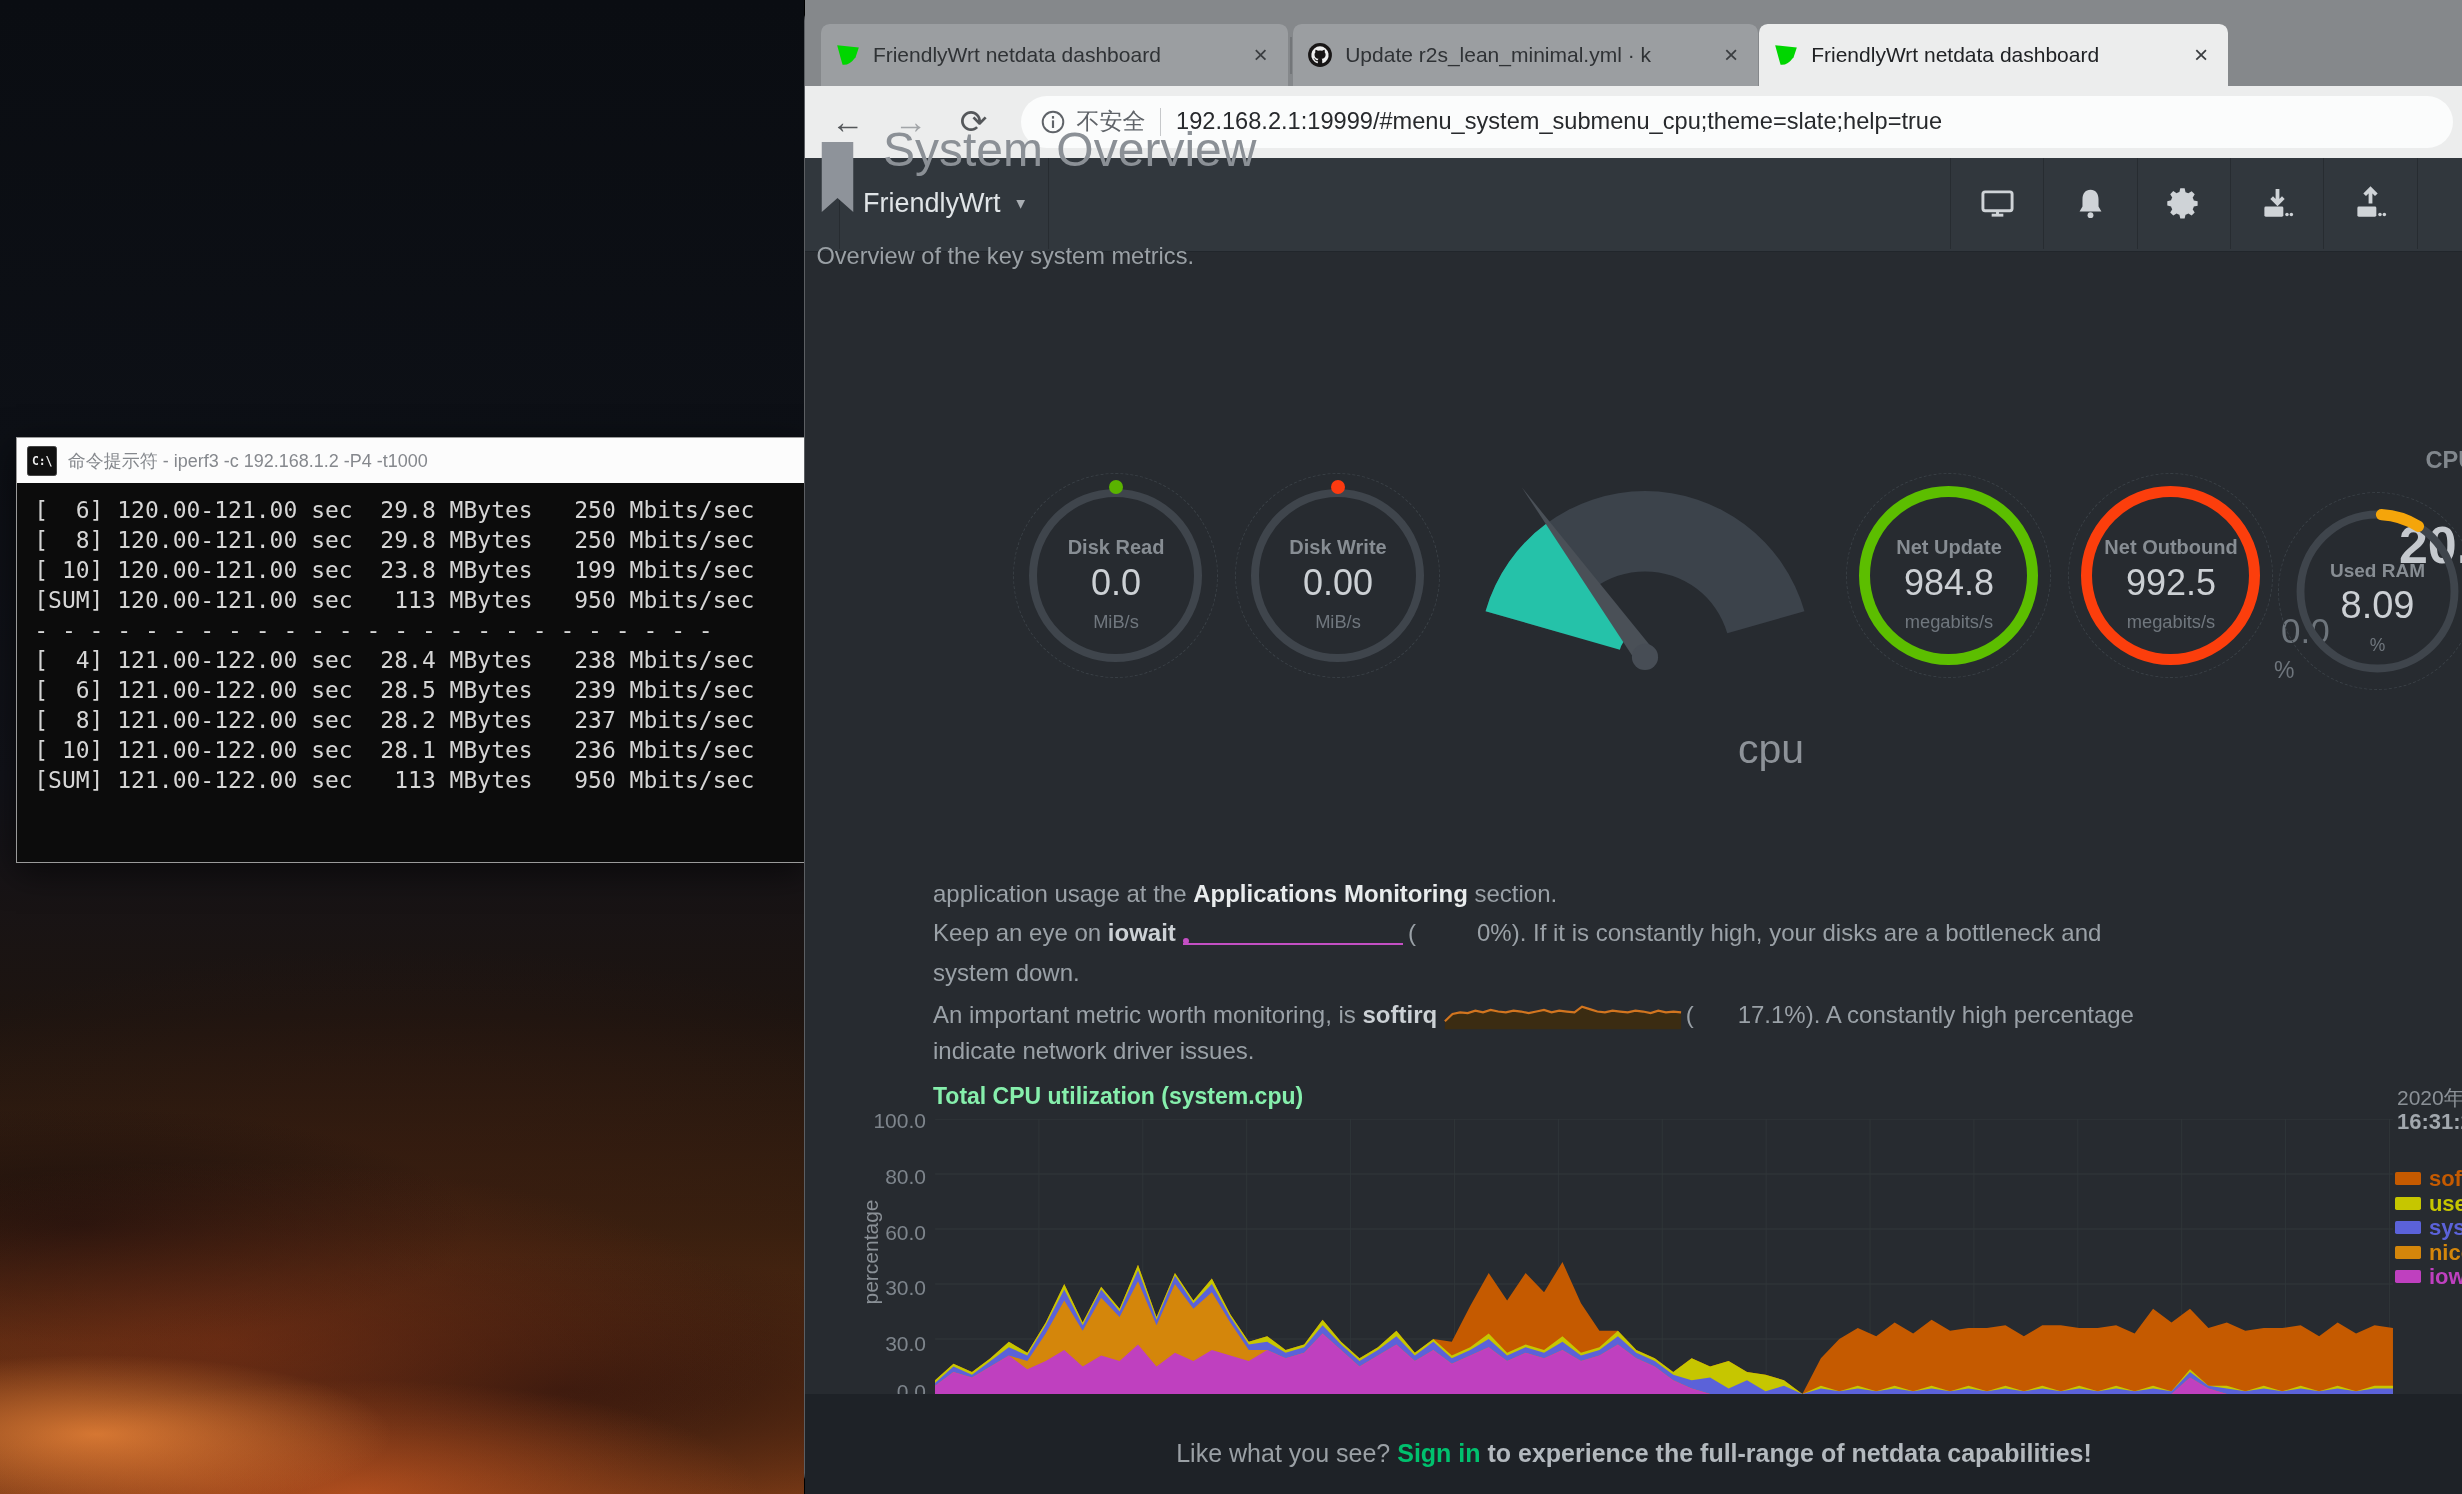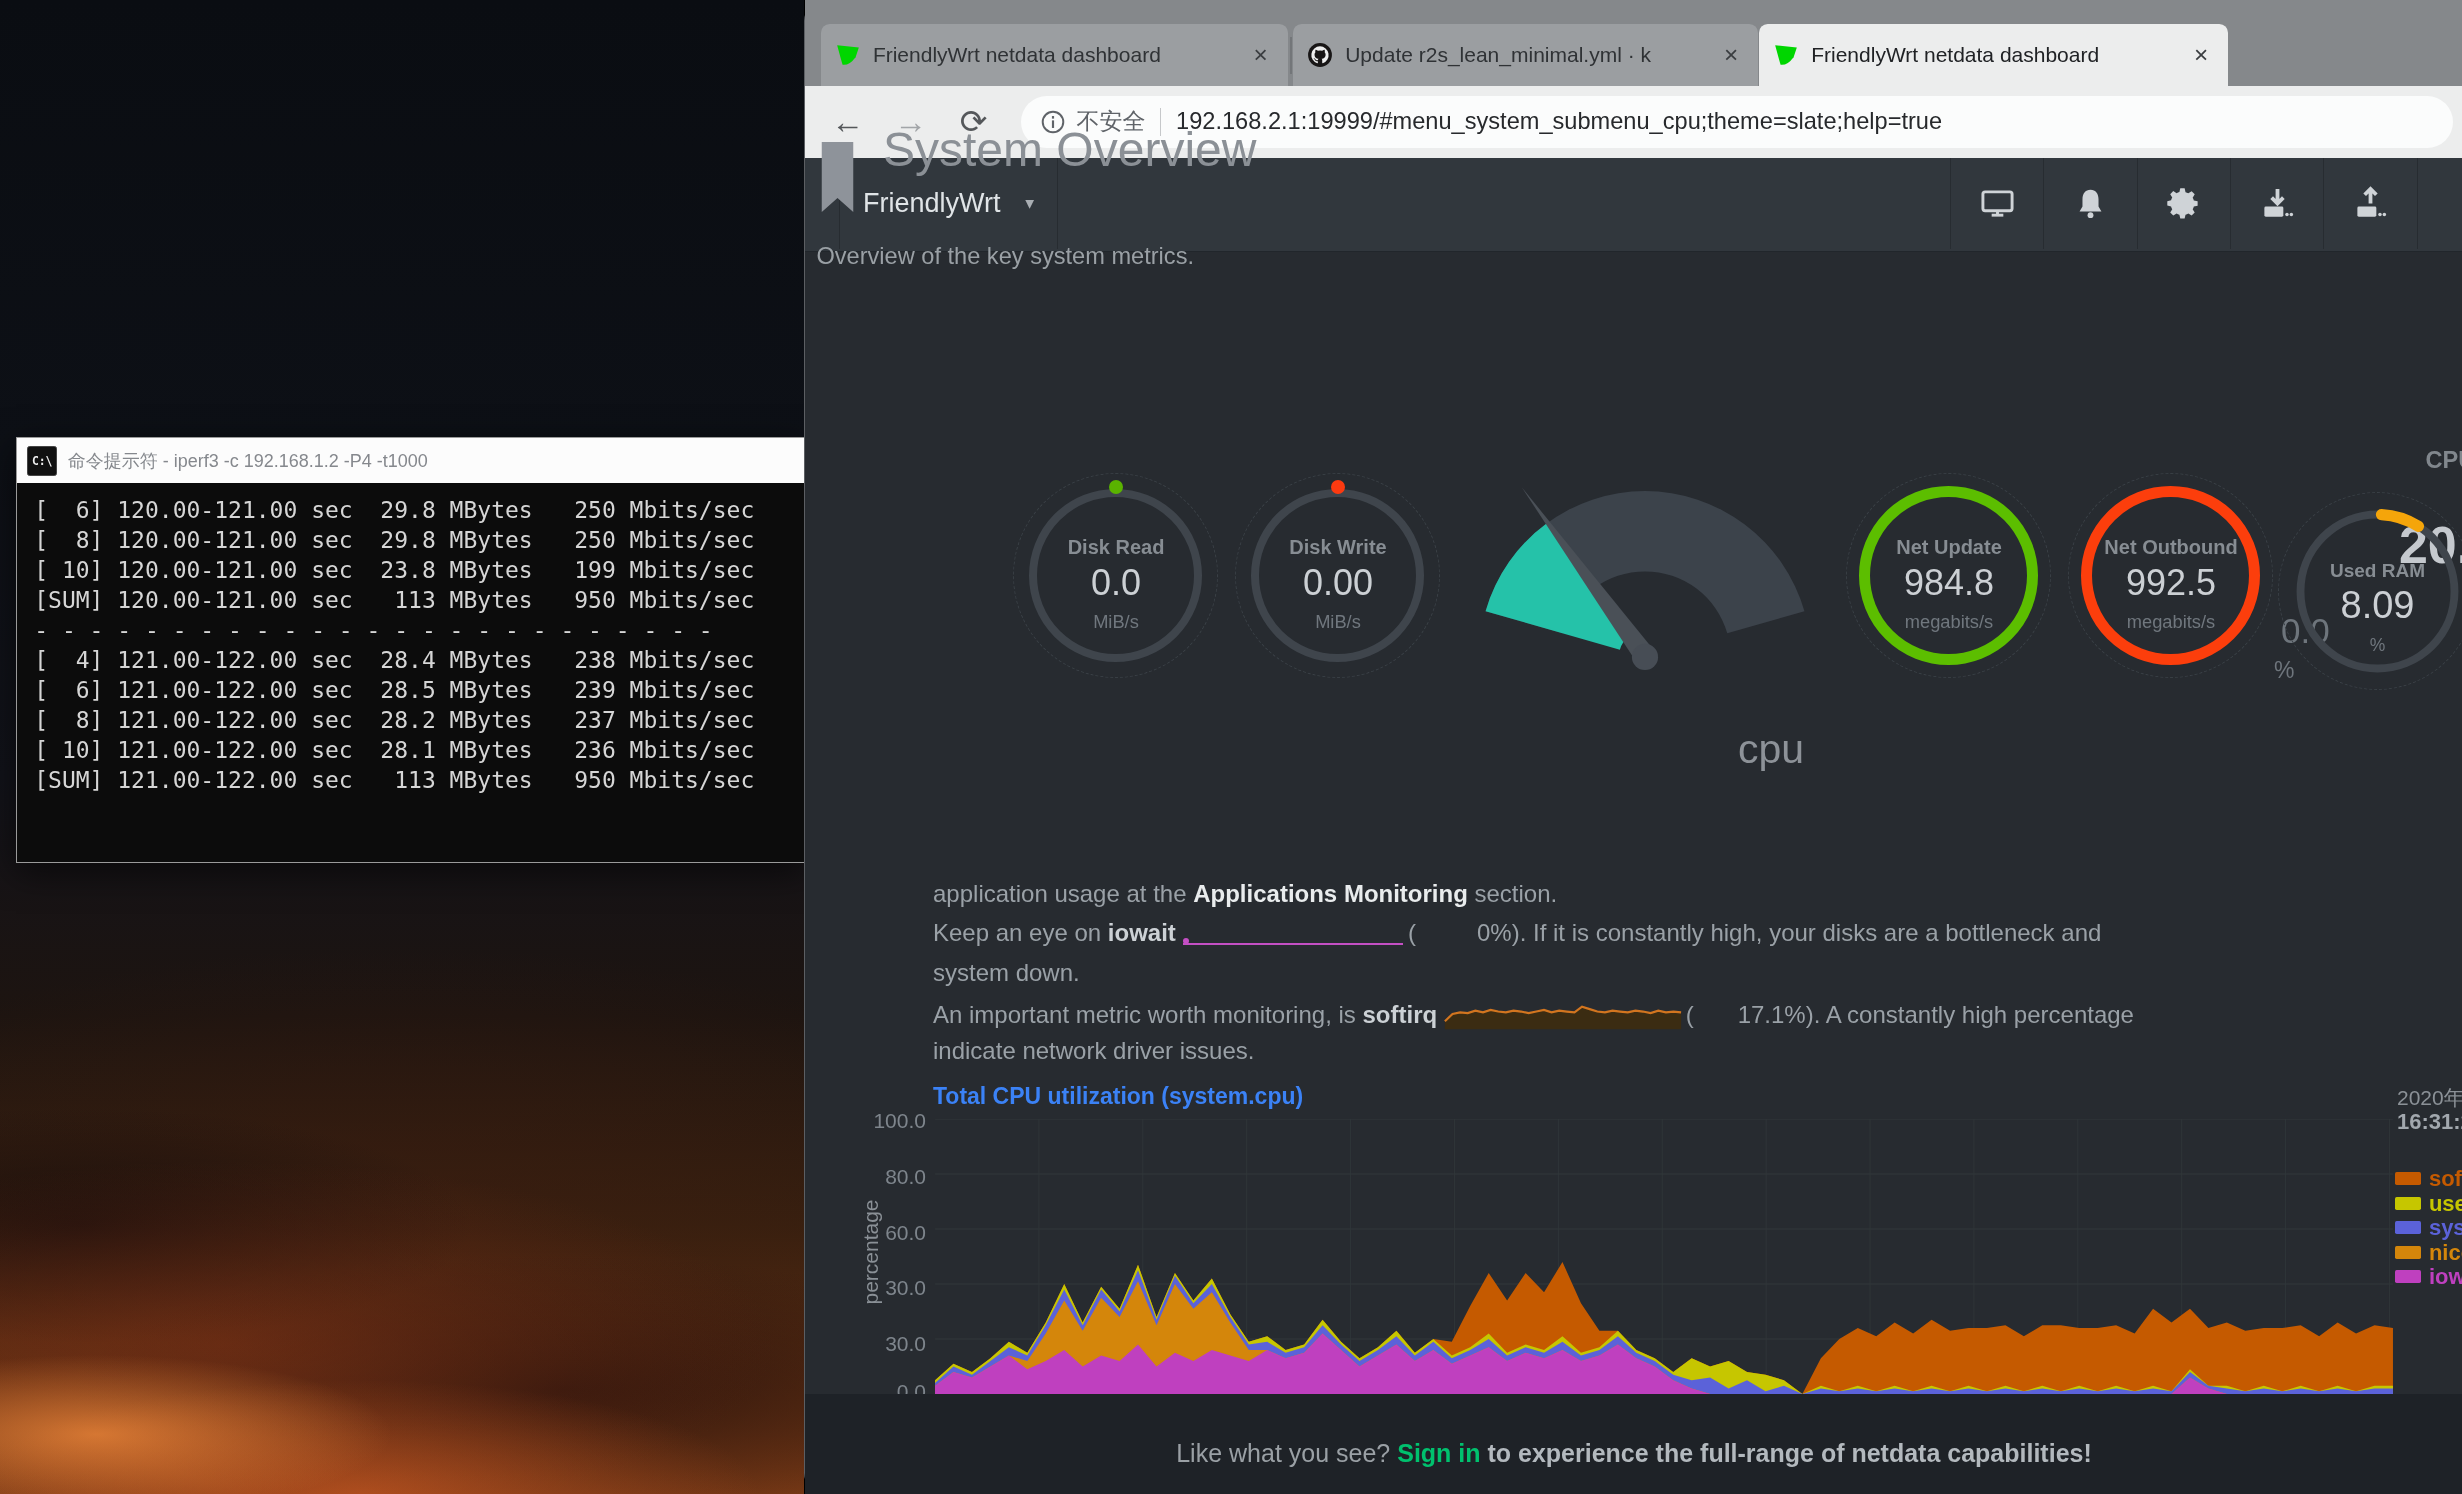--- a/index.html
+++ b/index.html
@@ -55,21 +55,21 @@
   #info-icon{width:26px;height:26px;flex:none;}
   #security-label{font-size:23px;color:#5f6368;margin:0 14px 0 10.5px;white-space:nowrap;}
   #url-divider{width:0.9px;height:28px;background:#c6c8ca;flex:none;}
   #url-text{font-size:23.6px;color:#27292c;margin-left:15.7px;white-space:nowrap;overflow:hidden;}
 
   
   #nd-navbar{position:absolute;left:0;top:158px;width:100%;height:93px;background:#31373d;
     border-bottom:1.7px solid #21262b;}
   #nd-host{position:absolute;left:34px;top:0;height:91px;padding:0 23px;
     border-left:0.9px solid #272c31;border-right:0.9px solid #272c31;
-    display:flex;align-items:center;gap:9px;}
+    display:flex;align-items:center;}
   #nd-host .host-label{font-size:27px;color:#e0e4e7;}
   #nd-host .caret{font-size:17.5px;color:#a9aeb3;margin-left:15.7px;}
   .nd-iconbtn{position:absolute;top:0;width:93px;height:91px;border-left:0.9px solid #272c31;
     display:flex;align-items:center;justify-content:center;}
   .nd-iconbtn svg{width:35px;height:35px;}
 
   #nd-h1-icon{left:15px;top:142px;}
   #nd-h1{left:78px;top:122px;font-size:48px;color:#8b9096;white-space:nowrap;}
   #nd-subtitle{left:11.4px;top:243px;font-size:23.6px;color:#9aa0a5;}
 
@@ -103,21 +103,21 @@
   .para-line .wlink{color:#e9eced;font-weight:bold;}
   .gap70{display:inline-block;width:61px;}
   .gap50{display:inline-block;width:44px;}
   #iowait-spark{display:inline-block;width:220px;height:23px;vertical-align:middle;
     border-bottom:2.6px solid #c44fc4;margin:0 5.2px 5.2px 7px;position:relative;}
   #iowait-spark i{position:absolute;left:0;bottom:-1.7px;width:6.1px;height:6.1px;border-radius:50%;
     background:#c44fc4;}
   #softirq-spark{vertical-align:middle;margin:0 3.5px 3.5px 7px;}
 
   
-  #chart-title{left:933px;top:1083px;font-size:23px;font-weight:bold;color:#3b82f6;}
+  #chart-title{left:933px;top:1083px;font-size:23px;font-weight:bold;color:#86efac;}
   #chart-date{left:2396px;top:1084px;font-size:21px;color:#8b9197;white-space:nowrap;}
   #chart-time{left:2396px;top:1109px;font-size:22px;font-weight:bold;color:#a2a8ae;white-space:nowrap;}
   #ylabel{left:817px;top:1240px;font-size:21px;color:#8a9096;transform:rotate(-90deg);
     transform-origin:center;}
   .ytick{left:838px;width:87px;text-align:right;font-size:21px;color:#7e858c;}
   #plot{left:934px;top:1119px;}
   .legend-row{left:2394px;height:21px;display:flex;align-items:center;}
   .legend-swatch{width:26px;height:13px;border-radius:1.7px;flex:none;}
   .legend-label{font-size:22px;font-weight:bold;margin-left:7.9px;white-space:nowrap;}
 

